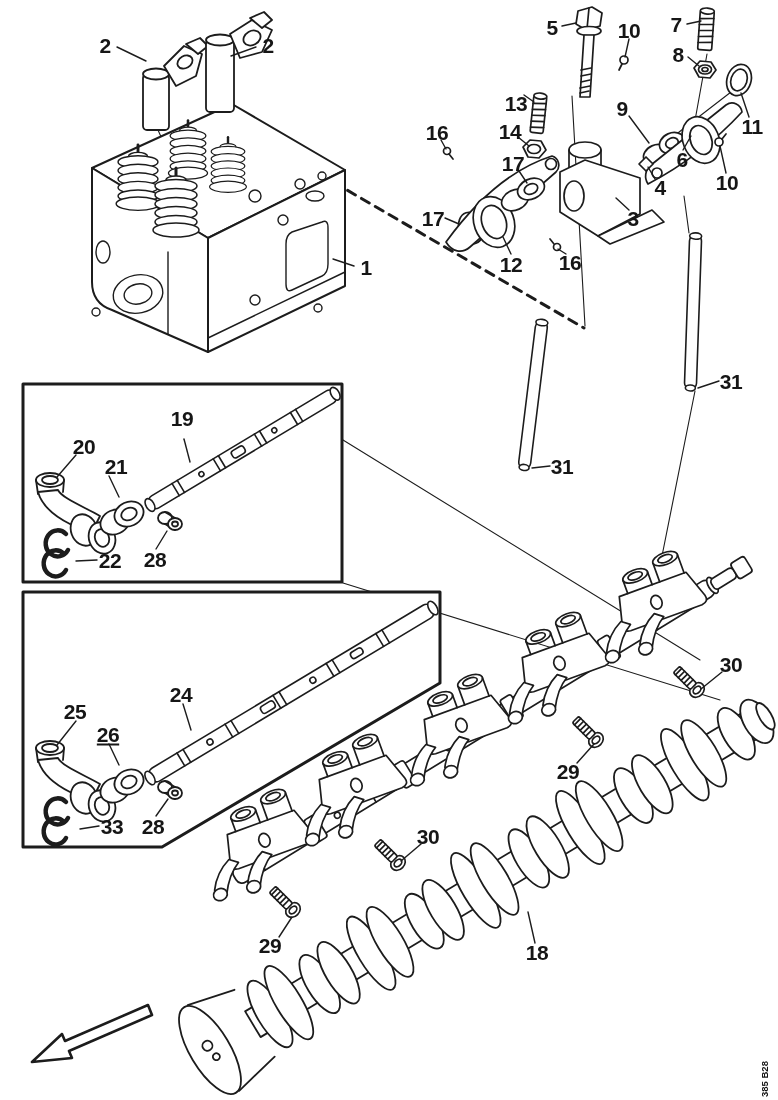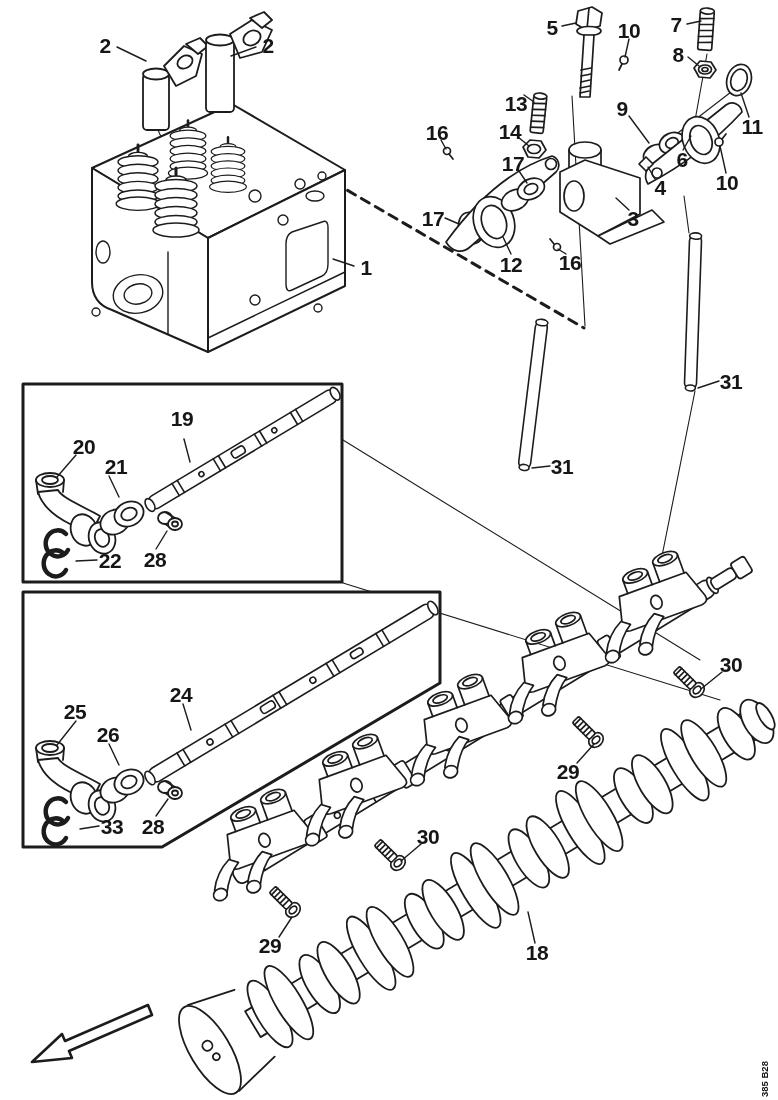--- a/index.html
+++ b/index.html
@@ -424,21 +424,21 @@
       <div class="callout" style="left: 570px; top: 262px;">16</div>
       <div class="callout" style="left: 731px; top: 381px;">31</div>
       <div class="callout" style="left: 562px; top: 466px;">31</div>
       <div class="callout" style="left: 182px; top: 418px;">19</div>
       <div class="callout" style="left: 84px; top: 446px;">20</div>
       <div class="callout" style="left: 108px; top: 466px; margin-left: 8px;">21</div>
       <div class="callout" style="left: 110px; top: 560px;">22</div>
       <div class="callout" style="left: 155px; top: 559px;">28</div>
       <div class="callout" style="left: 181px; top: 694px;">24</div>
       <div class="callout" style="left: 75px; top: 711px;">25</div>
-      <div class="callout" style="left: 108px; top: 734px;">26</div>
+      <div class="callout" style="left: 108px; top: 734px; text-decoration: underline;">26</div>
       <div class="callout" style="left: 112px; top: 826px;">33</div>
       <div class="callout" style="left: 153px; top: 826px;">28</div>
       <div class="callout" style="left: 731px; top: 664px;">30</div>
       <div class="callout" style="left: 568px; top: 771px;">29</div>
       <div class="callout" style="left: 428px; top: 836px;">30</div>
       <div class="callout" style="left: 270px; top: 945px;">29</div>
       <div class="callout" style="left: 537px; top: 952px;">18</div>
     </div>
 </div>
 

